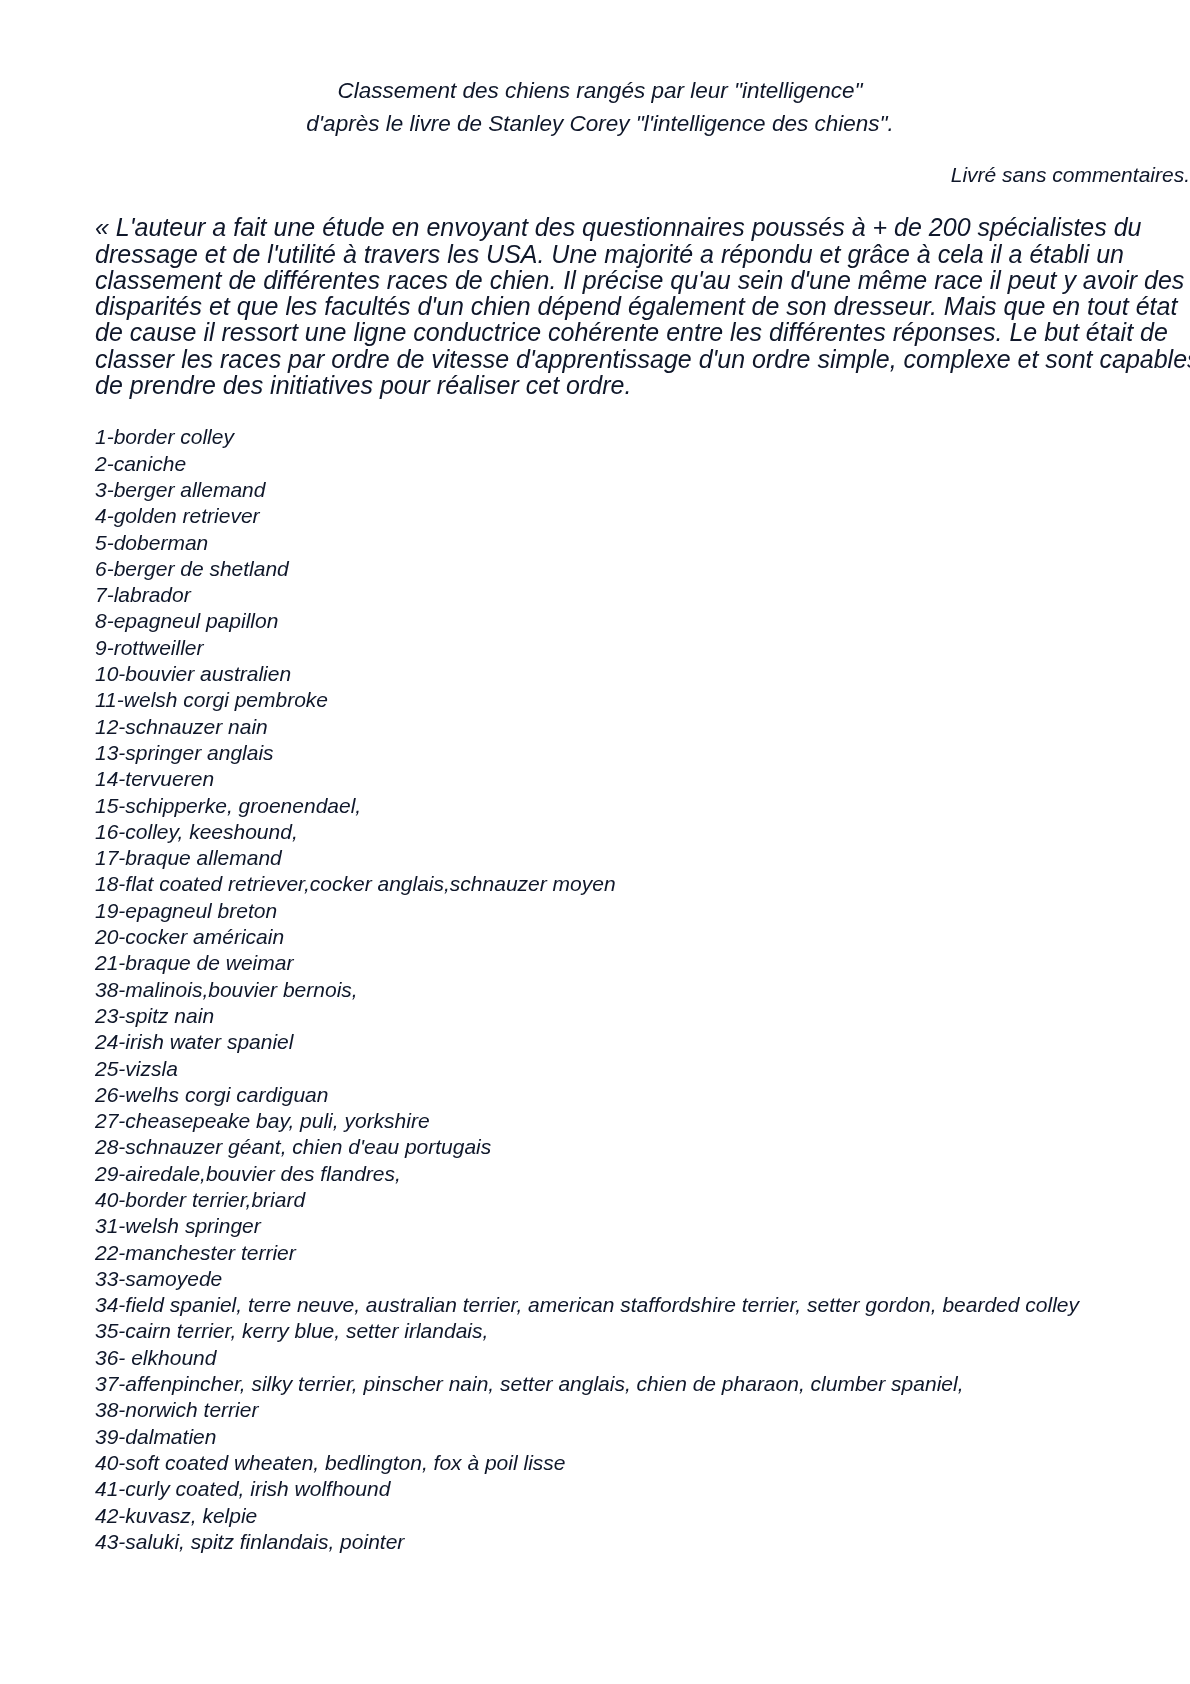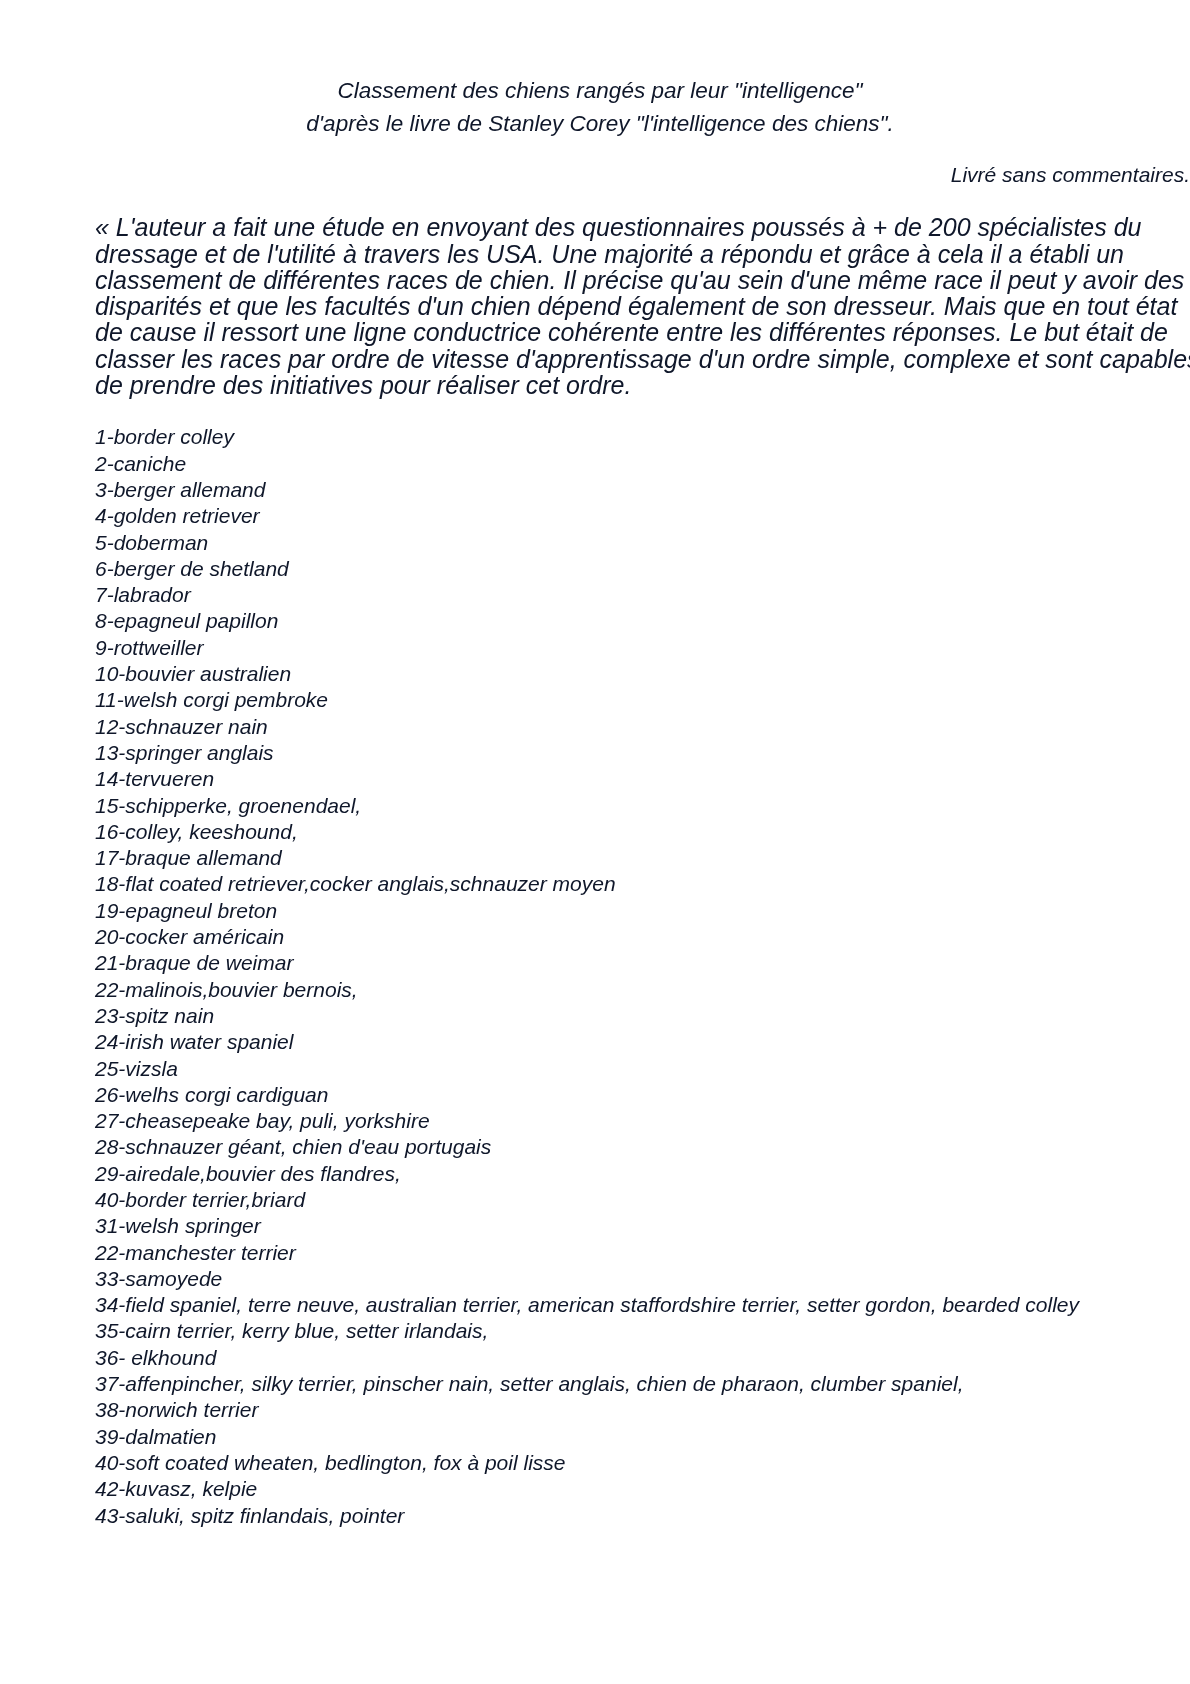--- a/index.html
+++ b/index.html
@@ -89,36 +89,37 @@
       <div class="list-line">12-schnauzer nain</div>
       <div class="list-line">13-springer anglais</div>
       <div class="list-line">14-tervueren</div>
       <div class="list-line">15-schipperke, groenendael,</div>
       <div class="list-line">16-colley, keeshound,</div>
       <div class="list-line">17-braque allemand</div>
       <div class="list-line">18-flat coated retriever,cocker anglais,schnauzer moyen</div>
       <div class="list-line">19-epagneul breton</div>
       <div class="list-line">20-cocker américain</div>
       <div class="list-line">21-braque de weimar</div>
-      <div class="list-line">22-malinois,bouvier bernois,</div>
+      <div class="list-line">38-malinois,bouvier bernois,</div>
       <div class="list-line">23-spitz nain</div>
       <div class="list-line">24-irish water spaniel</div>
       <div class="list-line">25-vizsla</div>
       <div class="list-line">26-welhs corgi cardiguan</div>
       <div class="list-line">27-cheasepeake bay, puli, yorkshire</div>
       <div class="list-line">28-schnauzer géant, chien d'eau portugais</div>
       <div class="list-line">29-airedale,bouvier des flandres,</div>
       <div class="list-line">40-border terrier,briard</div>
       <div class="list-line">31-welsh springer</div>
       <div class="list-line">22-manchester terrier</div>
       <div class="list-line">33-samoyede</div>
       <div class="list-line">34-field spaniel, terre neuve, australian terrier, american staffordshire terrier, setter gordon, bearded colley</div>
       <div class="list-line">35-cairn terrier, kerry blue, setter irlandais,</div>
       <div class="list-line">36- elkhound</div>
       <div class="list-line">37-affenpincher, silky terrier, pinscher nain, setter anglais, chien de pharaon, clumber spaniel,</div>
       <div class="list-line">38-norwich terrier</div>
       <div class="list-line">39-dalmatien</div>
       <div class="list-line">40-soft coated wheaten, bedlington, fox à poil lisse</div>
+      <div class="list-line">41-curly coated, irish wolfhound</div>
       <div class="list-line">42-kuvasz, kelpie</div>
       <div class="list-line">43-saluki, spitz finlandais, pointer</div>
     </div>
 
 </div>
 
 </body></html>

